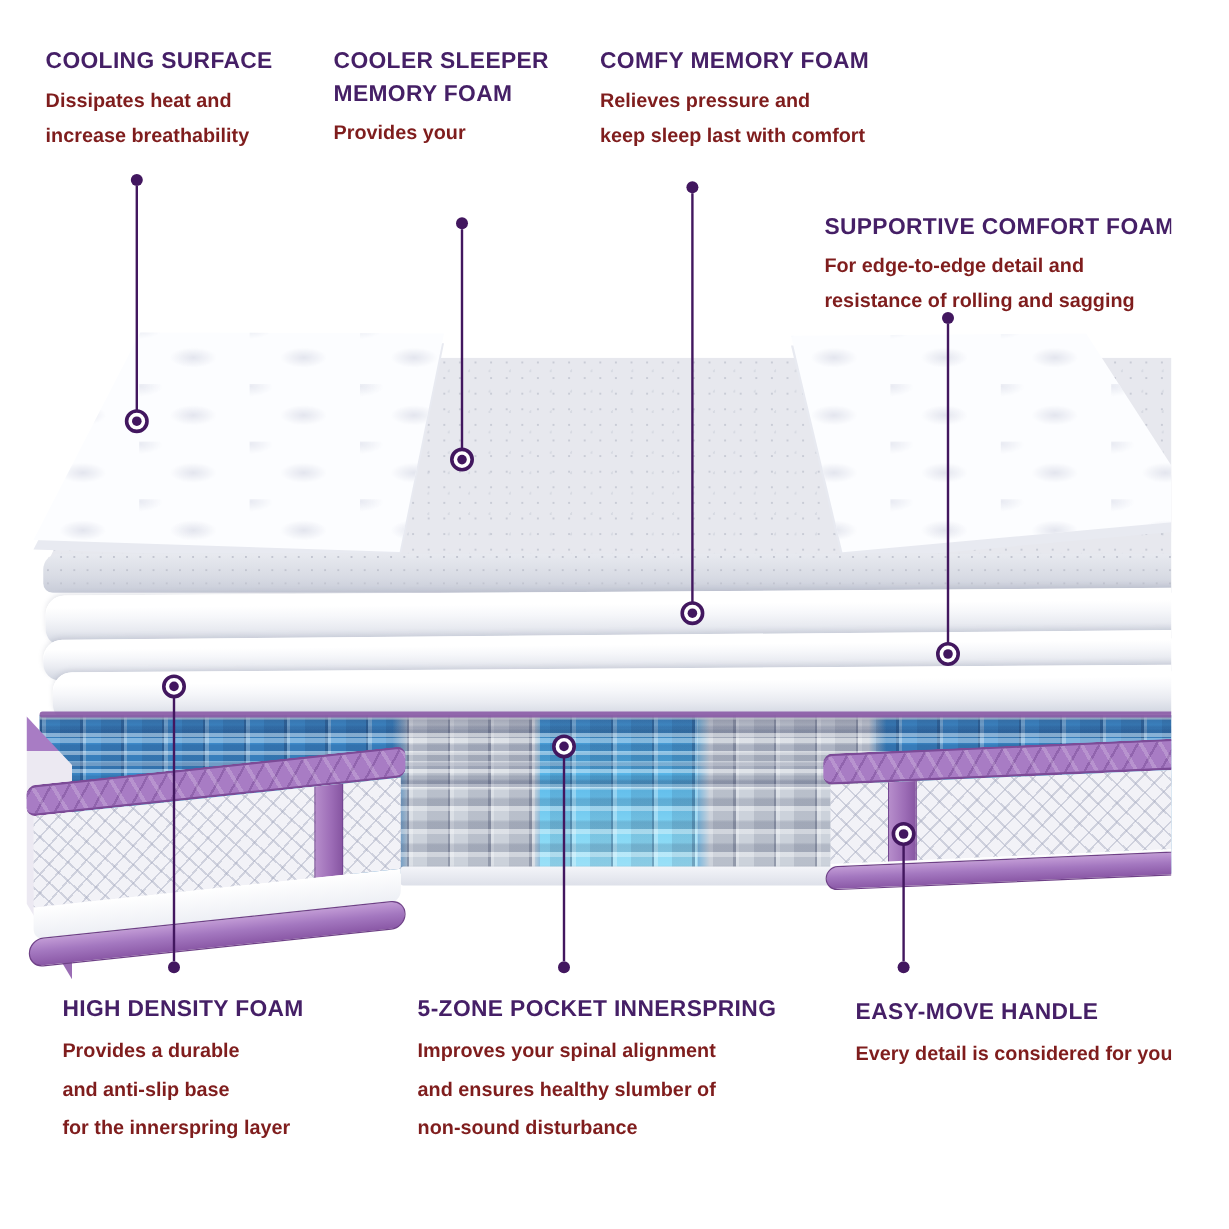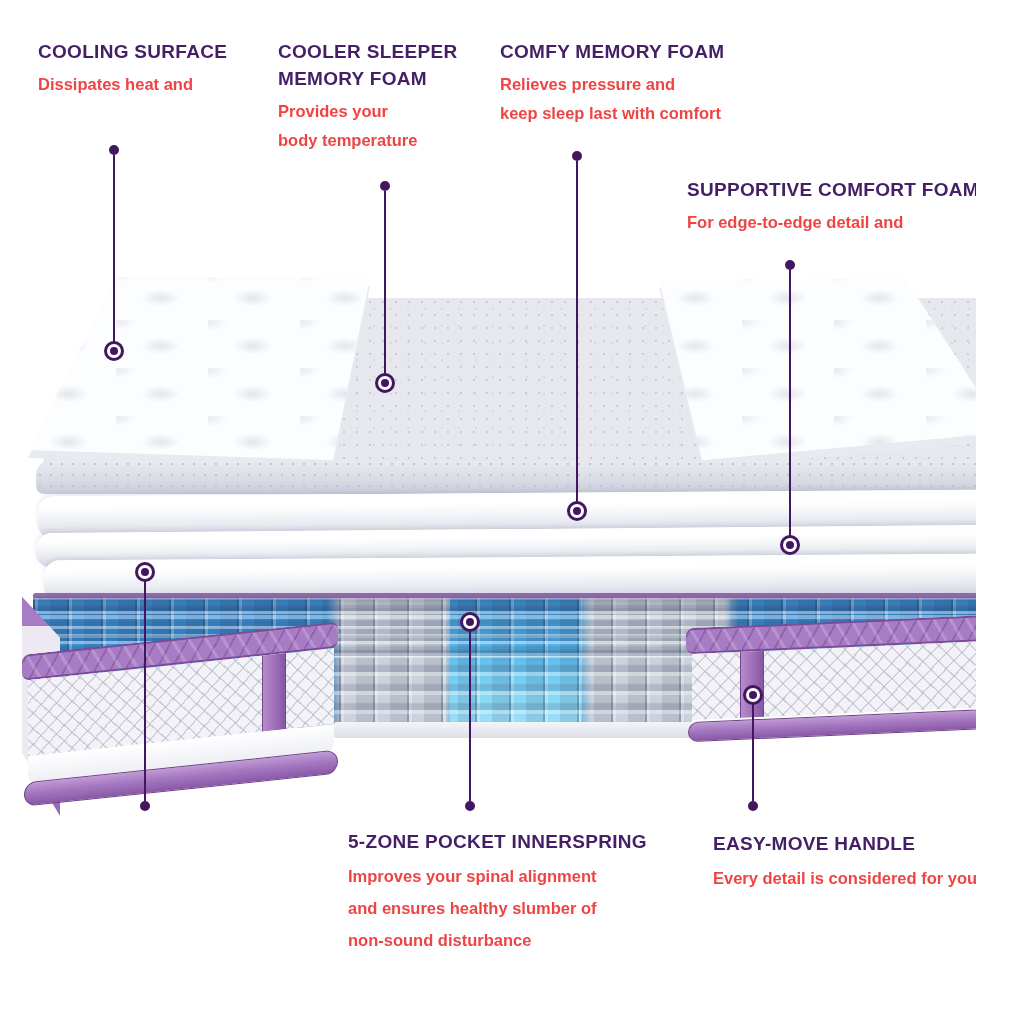--- a/index.html
+++ b/index.html
@@ -1,21 +1,21 @@
 <!DOCTYPE html>
 <html><head>
 <meta charset="utf-8">
 <style>
   html,body{margin:0;padding:0;background:#fff;}
   .stage{position:relative;width:976px;height:1024px;background:#ffffff;overflow:hidden;
          font-family:"Liberation Sans", sans-serif;}
   
   .callout{position:absolute;white-space:nowrap;}
   .co-title{font-size:19px;font-weight:700;letter-spacing:.3px;color:#451f66;line-height:27px;}
-  .co-body{font-size:16.5px;font-weight:700;color:#ef4444;line-height:29px;}
+  .co-body{font-size:16.5px;font-weight:700;color:#7f1d1d;line-height:29px;}
   .callout.low .co-body{line-height:32px;}
   .co-title{margin-bottom:5px;}
   
   .lead{position:absolute;width:2px;background:#42175f;z-index:40;}
   .dot{position:absolute;width:10px;height:10px;border-radius:50%;background:#42175f;
        transform:translate(-50%,-50%);z-index:41;}
   .ring{position:absolute;width:14px;height:14px;border:3px solid #42175f;border-radius:50%;
         background:#fff;transform:translate(-50%,-50%);z-index:41;}
   .ring::after{content:"";position:absolute;inset:3px;border-radius:50%;background:#42175f;}
   
@@ -174,40 +174,47 @@
   <div class="ring" style="left:470px;top:622px"></div>
   <div class="dot" style="left:470px;top:806px"></div>
 
   <div class="lead" style="left:752px;top:704px;height:97px"></div>
   <div class="ring" style="left:753px;top:695px"></div>
   <div class="dot" style="left:753px;top:806px"></div>
 
   <div class="callout" style="left:38px;top:38px">
     <div class="co-title">COOLING SURFACE</div>
     <div class="co-body">Dissipates heat and</div>
+    <div class="co-body">increase breathability</div>
   </div>
 
   <div class="callout" style="left:278px;top:38px">
     <div class="co-title" style="margin-bottom:0">COOLER SLEEPER</div>
     <div class="co-title">MEMORY FOAM</div>
     <div class="co-body">Provides your</div>
-    <div class="co-body">body temperature</div>
   </div>
 
   <div class="callout" style="left:500px;top:38px">
     <div class="co-title">COMFY MEMORY FOAM</div>
     <div class="co-body">Relieves pressure and</div>
     <div class="co-body">keep sleep last with comfort</div>
   </div>
 
   <div class="callout" style="left:687px;top:176px">
     <div class="co-title">SUPPORTIVE COMFORT FOAM</div>
     <div class="co-body">For edge-to-edge detail and</div>
-  </div>
-
+    <div class="co-body">resistance of rolling and sagging</div>
+  </div>
+
+  <div class="callout low" style="left:52px;top:828px">
+    <div class="co-title">HIGH DENSITY FOAM</div>
+    <div class="co-body">Provides a durable</div>
+    <div class="co-body">and anti-slip base</div>
+    <div class="co-body">for the innerspring layer</div>
+  </div>
 
   <div class="callout low" style="left:348px;top:828px">
     <div class="co-title">5-ZONE POCKET INNERSPRING</div>
     <div class="co-body">Improves your spinal alignment</div>
     <div class="co-body">and ensures healthy slumber of</div>
     <div class="co-body">non-sound disturbance</div>
   </div>
 
   <div class="callout low" style="left:713px;top:830px">
     <div class="co-title">EASY-MOVE HANDLE</div>

